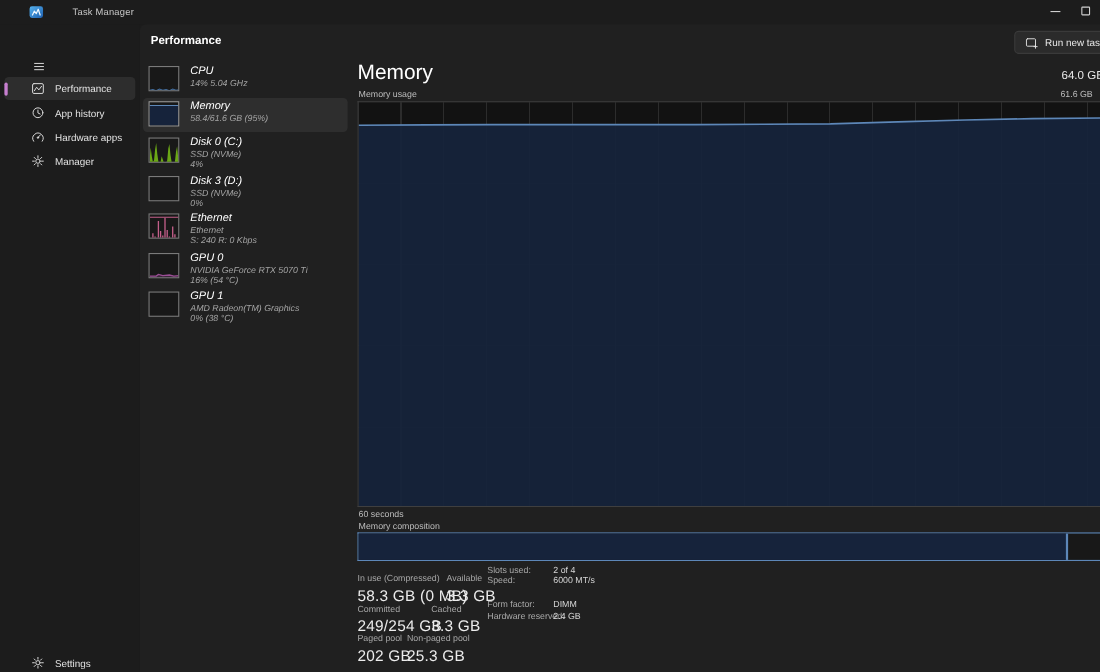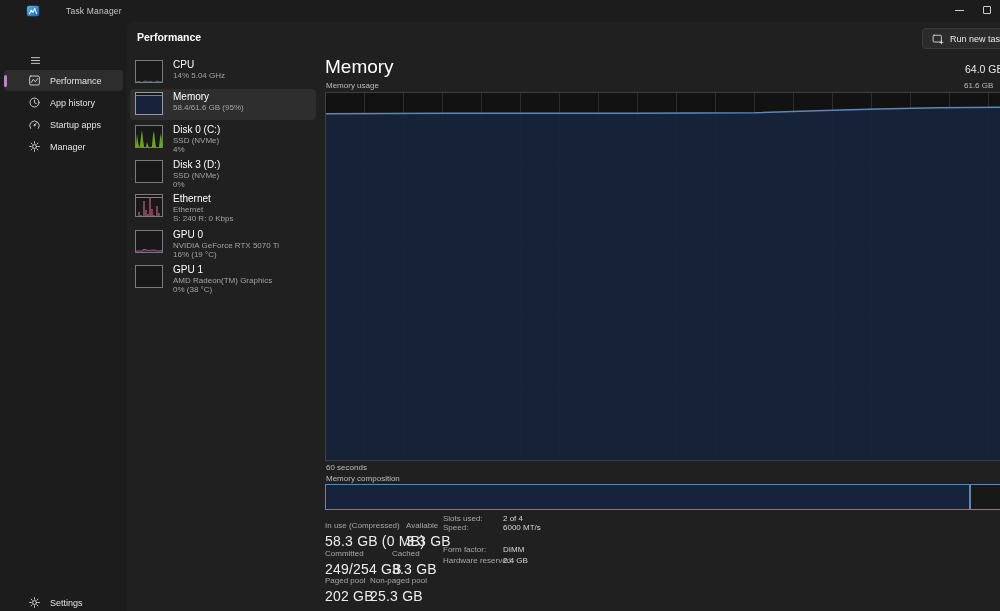--- a/index.html
+++ b/index.html
@@ -32,21 +32,21 @@
   svg.ic { width:100%; height:100%; stroke:#dcdcdc; fill:none; stroke-width:1.1; stroke-linecap:round; stroke-linejoin:round; }
 
   
   .content { left:127px; top:22px; width:873px; height:589px; background:#202020; border-radius:6px 0 0 0; }
   .page-header { left:137px; top:31px; font-size:10.5px; font-weight:700; color:#fff; }
   .run-task { left:922px; top:28px; height:21px; padding:0 9px; display:flex; align-items:center; gap:6px;
               background:#2b2b2b; border:1px solid #3a3a3a; border-radius:4px; font-size:9px; color:#e8e8e8; white-space:nowrap; }
   .run-ic { width:12px; height:12px; display:flex; }
 
   
-  .perf-row { left:130px; width:186px; border-radius:4px; position:absolute; }
+  .perf-row { left:130px; width:186px; border-radius:4px; position:absolute;font-style:italic; }
   .perf-row.sel { background:#2e2e2e; }
   .thumb { position:absolute; left:5px; top:3px; width:28px; height:23px; background:#181818; border:1px solid #7a7a7a; overflow:hidden; }
   .perf-row.sel .thumb { border-color:#9a9a9a; }
   .mem-fill { position:absolute; inset:0; background:linear-gradient(to bottom, transparent 0 2px, var(--chart-line) 2px 3px, var(--chart-fill) 3px 100%); }
   .perf-name { position:absolute; left:43px; top:2px; font-size:10px; color:#fff; white-space:nowrap; }
   .perf-sub1 { position:absolute; left:43px; top:14px; font-size:8px; color:#a3a3a3; white-space:nowrap; }
   .perf-sub2 { position:absolute; left:43px; top:23px; font-size:8px; color:#a3a3a3; white-space:nowrap; }
 
   
   .mem-title { left:325px; top:56px; font-size:19px; font-weight:300; color:#fff; }
@@ -131,21 +131,21 @@
       <span class="nav-label">App history</span>
     </div>
     <div class="nav-item">
       <span class="nav-ic">
           <svg class="ic" viewBox="0 0 16 16">
             <path d="M3.2 12.8 A5.8 5.8 0 1 1 12.8 12.8"></path>
             <path d="M8 8.5 L10.8 5.7"></path>
             <circle cx="8" cy="8.8" r="0.8"></circle>
           </svg>
         </span>
-      <span class="nav-label">Startup apps</span>
+      <span class="nav-label">Hardware apps</span>
     </div>
     <div class="nav-item">
       <span class="nav-ic">
           <svg class="ic" viewBox="0 0 16 16">
             <circle cx="8" cy="8" r="2.4"></circle>
             <path d="M12 8h2M10.8 10.8l1.4 1.4M8 12v2M5.2 10.8l-1.4 1.4M4 8H2M5.2 5.2L3.8 3.8M8 4V2M10.8 5.2l1.4-1.4"></path>
           </svg>
         </span>
       <span class="nav-label">Manager</span>
     </div>
@@ -223,21 +223,21 @@
 
 <div class="abs perf-row" style="top:227px;height:34px">
   <div class="thumb">
     <svg viewBox="0 0 28 23" width="28" height="23" preserveAspectRatio="none">
       <path d="M0,20 L6,20 8,18.5 12,19.5 18,19 22,20 28,19.5" fill="none" style="stroke:var(--gpu-magenta)" stroke-width="1.2"></path>
       <path d="M0,20 L6,20 8,18.5 12,19.5 18,19 22,20 28,19.5 28,23 0,23 Z" style="fill:var(--gpu-magenta)" opacity="0.25"></path>
     </svg>
   </div>
   <span class="perf-name">GPU 0</span>
   <span class="perf-sub1">NVIDIA GeForce RTX 5070 Ti</span>
-  <span class="perf-sub2">16% (19 °C)</span>
+  <span class="perf-sub2">16% (54 °C)</span>
 </div>
 
 <div class="abs perf-row" style="top:262px;height:34px">
   <div class="thumb"></div>
   <span class="perf-name">GPU 1</span>
   <span class="perf-sub1">AMD Radeon(TM) Graphics</span>
   <span class="perf-sub2">0% (38 °C)</span>
 </div>
 
 <div class="abs mem-title">Memory</div>

